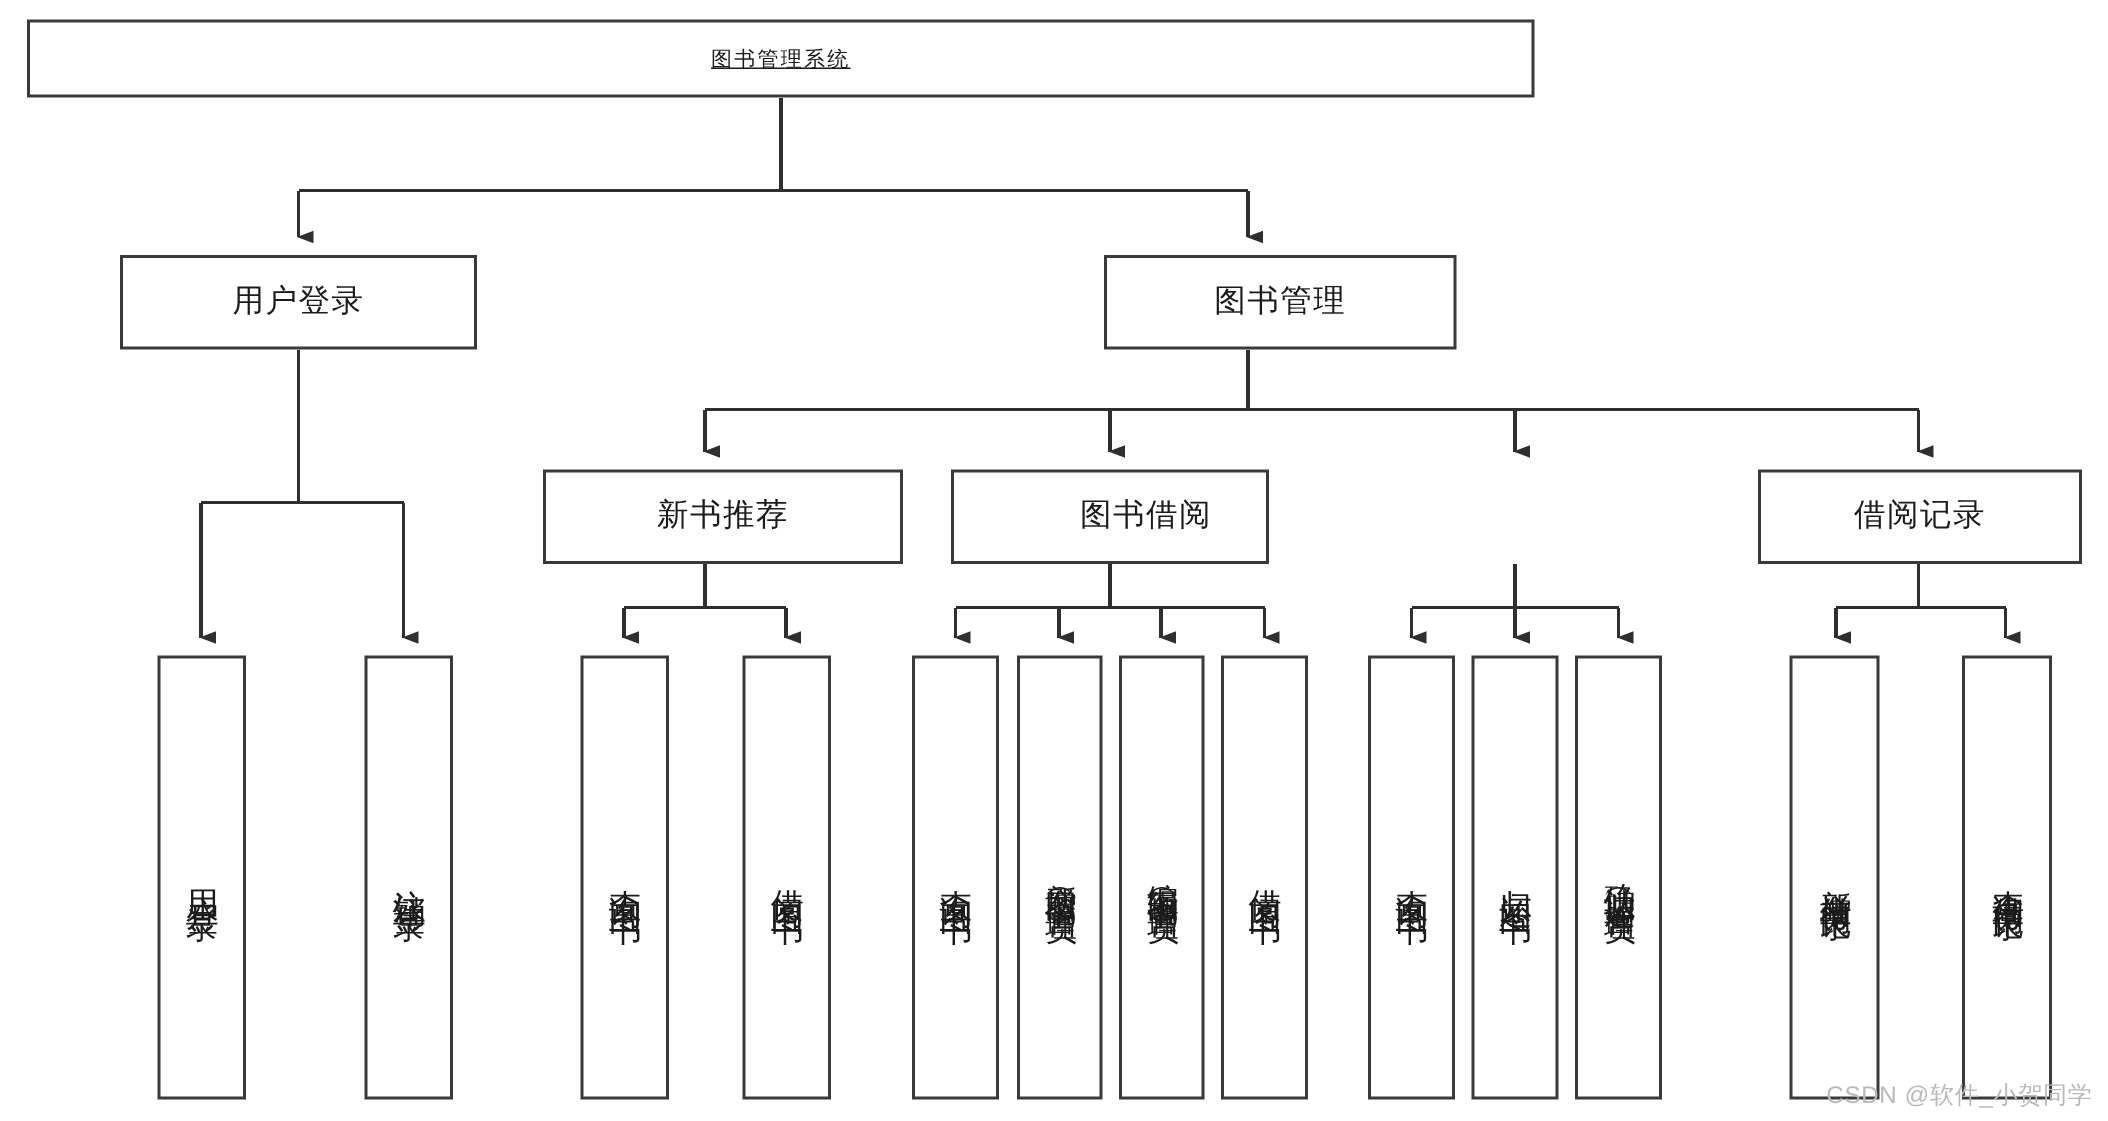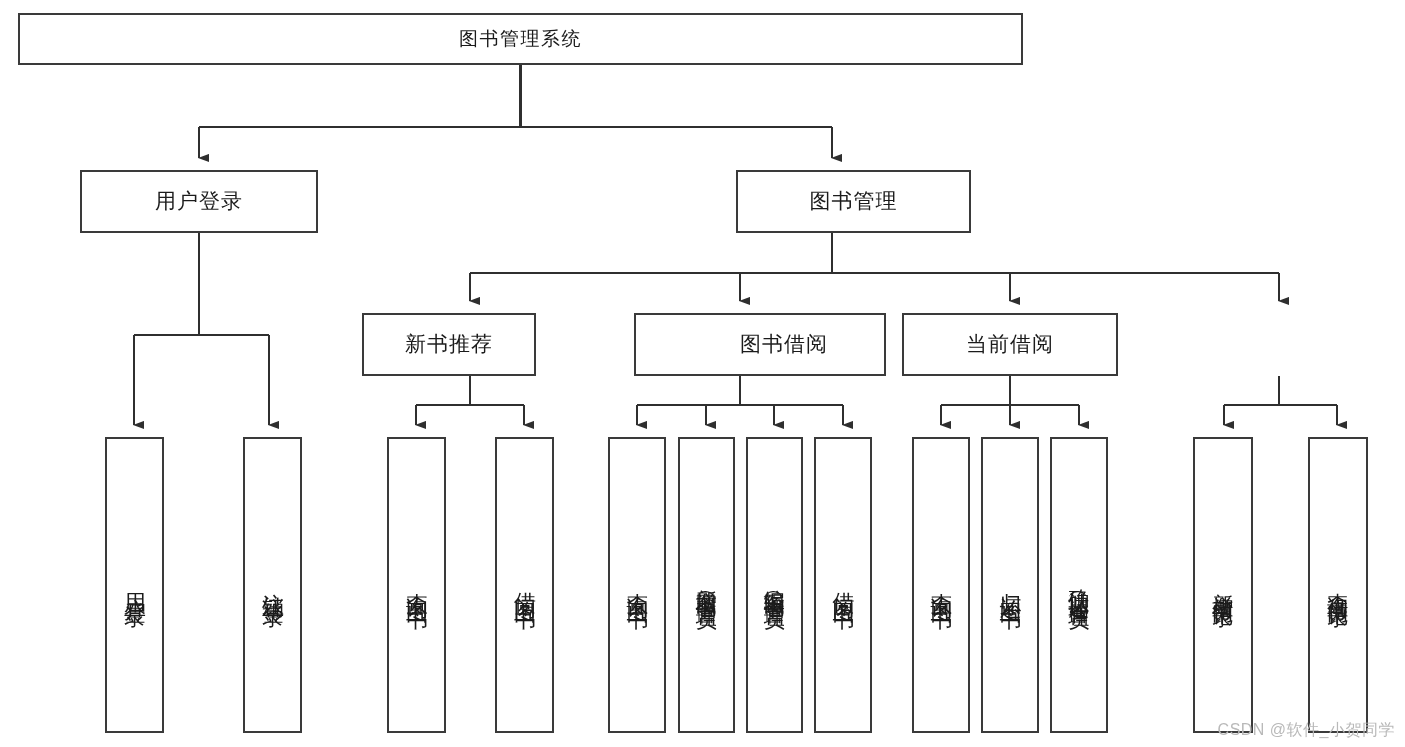--- a/index.html
+++ b/index.html
@@ -24,21 +24,21 @@
     color:#1b1b1b;
   }
   .node .label{
     display:block;
     text-align:center;
     line-height:1.18;
     white-space:nowrap;
   }
   
   .node.horiz .label{font-size:21px;letter-spacing:1px;}
-  .node.root .label{font-size:19px;letter-spacing:1.5px;}
+  .node.root .label{font-size:14px;letter-spacing:1.5px;text-decoration:underline;}
 
   
   .node.vert{
     align-items:center;
     justify-content:center;
     padding:6px 0;
   }
   .node.vert .label{
     writing-mode:vertical-rl;
     text-orientation:upright;
@@ -120,28 +120,28 @@
     <span class="label">图书管理系统</span>
   </div>
 
   <div class="node horiz" style="left:80px;top:170px;width:238px;height:63px;">
     <span class="label">用户登录</span>
   </div>
   <div class="node horiz" style="left:736px;top:170px;width:235px;height:63px;">
     <span class="label">图书管理</span>
   </div>
 
-  <div class="node horiz" style="left:362px;top:313px;width:174px;height:63px;">
+  <div class="node horiz" style="left:362px;top:313px;width:240px;height:63px;">
     <span class="label">新书推荐</span>
   </div>
-  <div class="node horiz" style="left:634px;top:313px;width:252px;height:63px;padding-left:48px;">
+  <div class="node horiz" style="left:634px;top:313px;width:212px;height:63px;padding-left:48px;">
     <span class="label">图书借阅</span>
   </div>
-  <div class="node horiz" style="left:902px;top:313px;width:216px;height:63px;">
-    <span class="label">当前借阅</span>
+  <div class="node horiz" style="left:1172px;top:313px;width:216px;height:63px;">
+    <span class="label">借阅记录</span>
   </div>
 
   <div class="node vert" style="left:105px;top:437px;width:59px;height:296px;">
     <span class="label">用户登录</span>
   </div>
   <div class="node vert" style="left:243px;top:437px;width:59px;height:296px;">
     <span class="label">注销登录</span>
   </div>
 
   <div class="node vert" style="left:387px;top:437px;width:59px;height:296px;">

